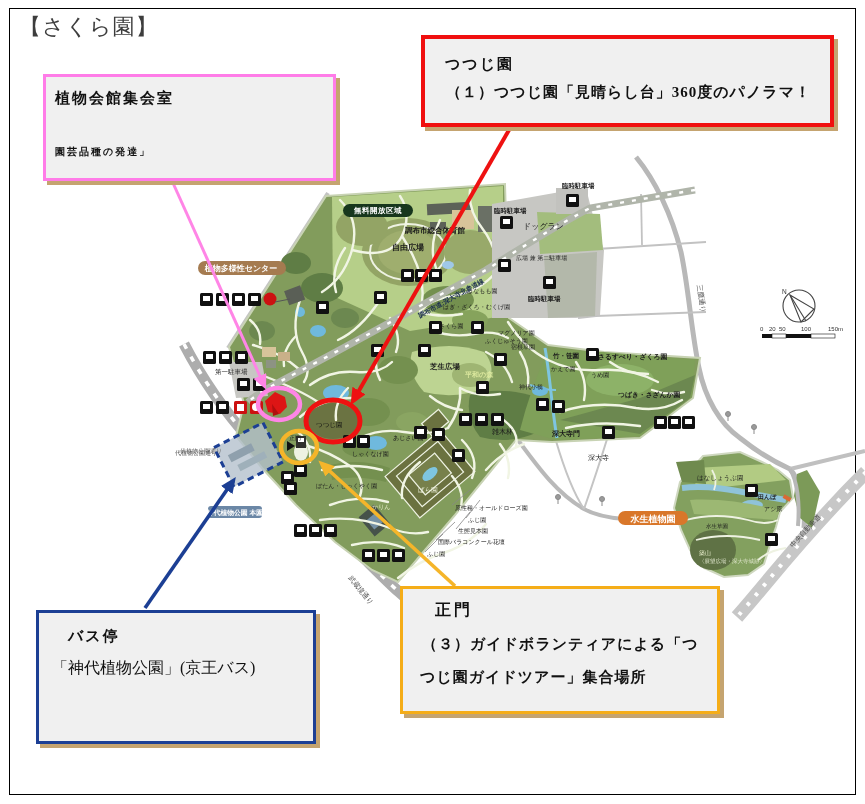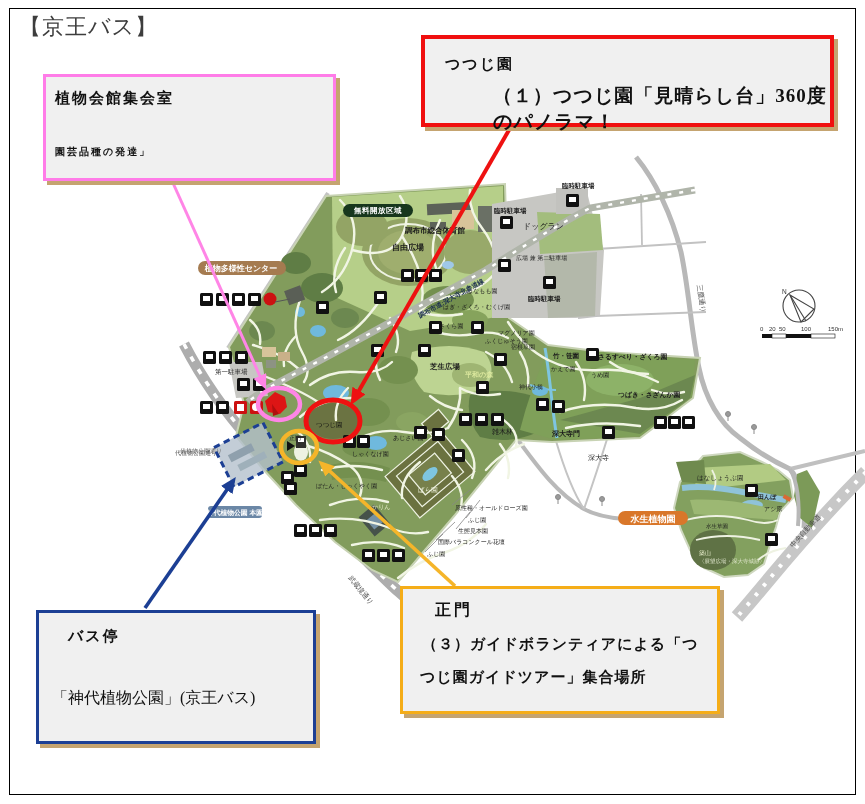--- a/index.html
+++ b/index.html
@@ -8,21 +8,21 @@
   .title{position:absolute;left:19px;top:12px;font-size:22px;color:#3d3d3d;letter-spacing:1px;font-weight:normal;}
   .abox{position:absolute;background:#f0f0f0;font-weight:bold;color:#111;}
   .shadow{box-shadow:4px 4px 0 #c5a470;}
   #mapsvg{position:absolute;left:0;top:0;}
 </style>
 </head>
 <body>
 
 <div class="frame"></div>
 
-<div class="title">【京王バス】</div>
+<div class="title">【さくら園】</div>
 
 <svg id="mapsvg" width="865" height="804" viewBox="0 0 865 804" xmlns="http://www.w3.org/2000/svg">
 <defs>
 <marker id="ah-pink" markerUnits="userSpaceOnUse" markerWidth="16" markerHeight="14" refX="10" refY="7" orient="auto">
         <path d="M0,0 L15,7 L0,14 Z" fill="#ff85e6"></path>
       </marker>
 <marker id="ah-red" markerUnits="userSpaceOnUse" markerWidth="18" markerHeight="15" refX="12" refY="7.5" orient="auto">
         <path d="M0,0 L17,7.5 L0,15 Z" fill="#ee1111"></path>
       </marker>
 <marker id="ah-yel" markerUnits="userSpaceOnUse" markerWidth="17" markerHeight="14" refX="11" refY="7" orient="auto">
@@ -465,30 +465,30 @@
 
 <line x1="513" y1="123" x2="353" y2="401" stroke="#ee1111" stroke-width="4" marker-end="url(#ah-red)"></line>
 
 <line x1="455" y1="586" x2="322" y2="464" stroke="#f5b52a" stroke-width="3.6" marker-end="url(#ah-yel)"></line>
 
 <line x1="145" y1="608" x2="233" y2="481" stroke="#1c3f94" stroke-width="3.6" marker-end="url(#ah-blu)"></line>
 </svg>
 
 <div class="abox shadow" style="left:421px;top:35px;width:405px;height:84px;border:4px solid #f00f0f;">
   <div style="position:absolute;left:20px;top:16px;font-size:15px;letter-spacing:2px;">つつじ園</div>
-  <div style="position:absolute;left:21px;top:44px;font-size:19px;letter-spacing:1px;margin-left:47px;">（１）つつじ園「見晴らし台」360度のパノラマ！</div>
+  <div style="position:absolute;left:21px;top:44px;font-size:15px;letter-spacing:1px;">（１）つつじ園「見晴らし台」360度のパノラマ！</div>
 </div>
 
 <div class="abox shadow" style="left:43px;top:74px;width:287px;height:101px;border:3px solid #ff7ce8;">
   <div style="position:absolute;left:9px;top:12px;font-size:15px;letter-spacing:2px;">植物会館集会室</div>
   <div style="position:absolute;left:9px;top:68px;font-size:10px;letter-spacing:2px;">園芸品種の発達」</div>
 </div>
 
 <div class="abox shadow" style="left:36px;top:610px;width:274px;height:128px;border:3px solid #1c3f94;">
   <div style="position:absolute;left:29px;top:14px;font-size:15px;letter-spacing:2px;">バス停</div>
-  <div style="position:absolute;left:13px;top:45px;font-size:16px;font-weight:normal;margin-top:30px;">「神代植物公園」(京王バス)</div>
+  <div style="position:absolute;left:13px;top:45px;font-size:16px;font-weight:normal;">「神代植物公園」(京王バス)</div>
 </div>
 
 <div class="abox shadow" style="left:400px;top:586px;width:314px;height:122px;border:3px solid #f5ad18;">
   <div style="position:absolute;left:32px;top:11px;font-size:16px;letter-spacing:3px;">正門</div>
   <div style="position:absolute;left:19px;top:46px;font-size:15px;letter-spacing:1px;">（３）ガイドボランティアによる「つ</div>
   <div style="position:absolute;left:17px;top:79px;font-size:15px;letter-spacing:1px;">つじ園ガイドツアー」集合場所</div>
 </div>
 
 </body></html>

